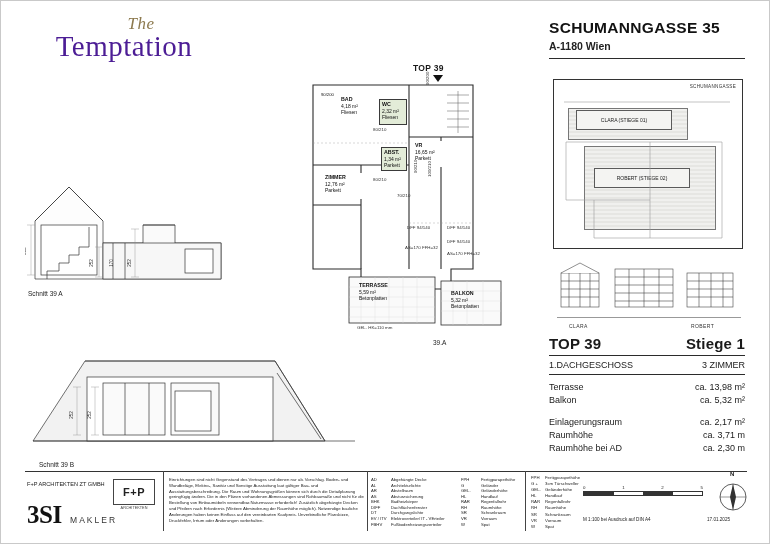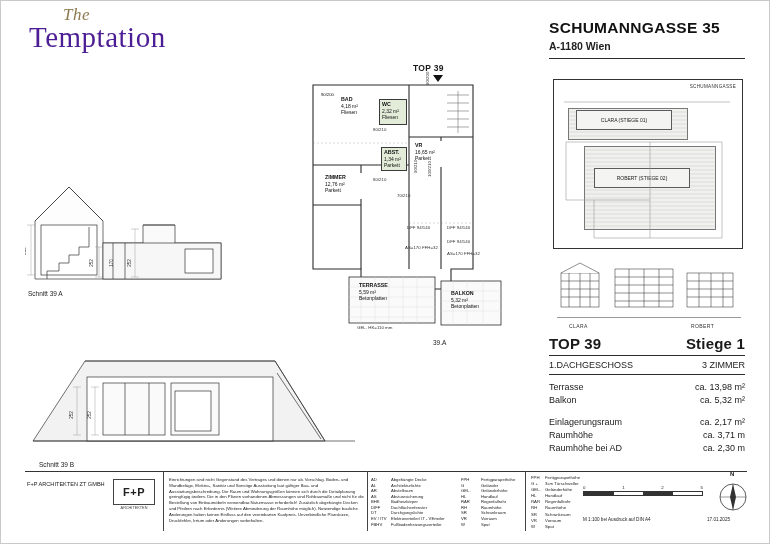--- a/index.html
+++ b/index.html
@@ -13,21 +13,21 @@
   }
   .sheet {
     position: relative;
     width: 770px; height: 544px;
     border: 1px solid #c9c9c9;
     background: #fff;
   }
 
   
   .brand {
-    position: absolute; left: 28px; top: 4px; width: 190px;
+    position: absolute; left: 28px; top: 13px; width: 190px; text-align: center;
   }
   .brand-the {
     font-family: "Liberation Serif", serif;
     font-size: 17px; color: #8d7a4f; letter-spacing: 0.5px;
     font-style: italic;
     margin-left: 34px;
   }
   .brand-temptation {
     font-family: "Liberation Serif", serif;
     font-size: 29px; color: #4c1d95; letter-spacing: 0.5px;
@@ -422,20 +422,24 @@
 
   <div class="bottom"></div>
   <div class="vline" style="left:162px"></div>
   <div class="vline" style="left:366px"></div>
   <div class="vline" style="left:524px"></div>
 
   <div class="fp-line">F+P ARCHITEKTEN ZT GMBH</div>
   <div class="fp-box">F+P</div>
   <div class="fp-box-sub">ARCHITEKTEN</div>
 
+  <div class="logo3si">
+    <span class="num">3SI</span>
+    <span class="mk">MAKLER</span>
+  </div>
 
   <div class="legal">Einrichtungen sind nicht Gegenstand des Vertrages und dienen nur als Vorschlag. Boden- und Wandbeläge, Elektro-, Sanitär und Sonstige Ausstattung laut gültiger Bau- und Ausstattungsbeschreibung. Die Raum und Wohnungsgrößen können sich durch die Detailplanung geringfügig ändern. Die in den Plänen vorhandenen Abmessungen sind Rohbaumaße und nicht für die Bestellung von Einbaumöbeln verwendbar.Naturmasse erforderlich! Zusätzlich abgehängte Decken und Pfeilern nach Erfordernis (Weitere Abminderung der Raumhöhe möglich). Notwendige bauliche Änderungen haben keinen Einfluss auf den vereinbarten Kaufpreis. Unverbindliche Planskizze, Druckfehler, Irrtum oder Änderungen vorbehalten.</div>
 
   <div class="abbr">
     <div class="r">
         <span class="k">AD</span>
         <span>Abgehängte Decke</span>
       </div>
     <div class="r">
         <span class="k">AL</span>

